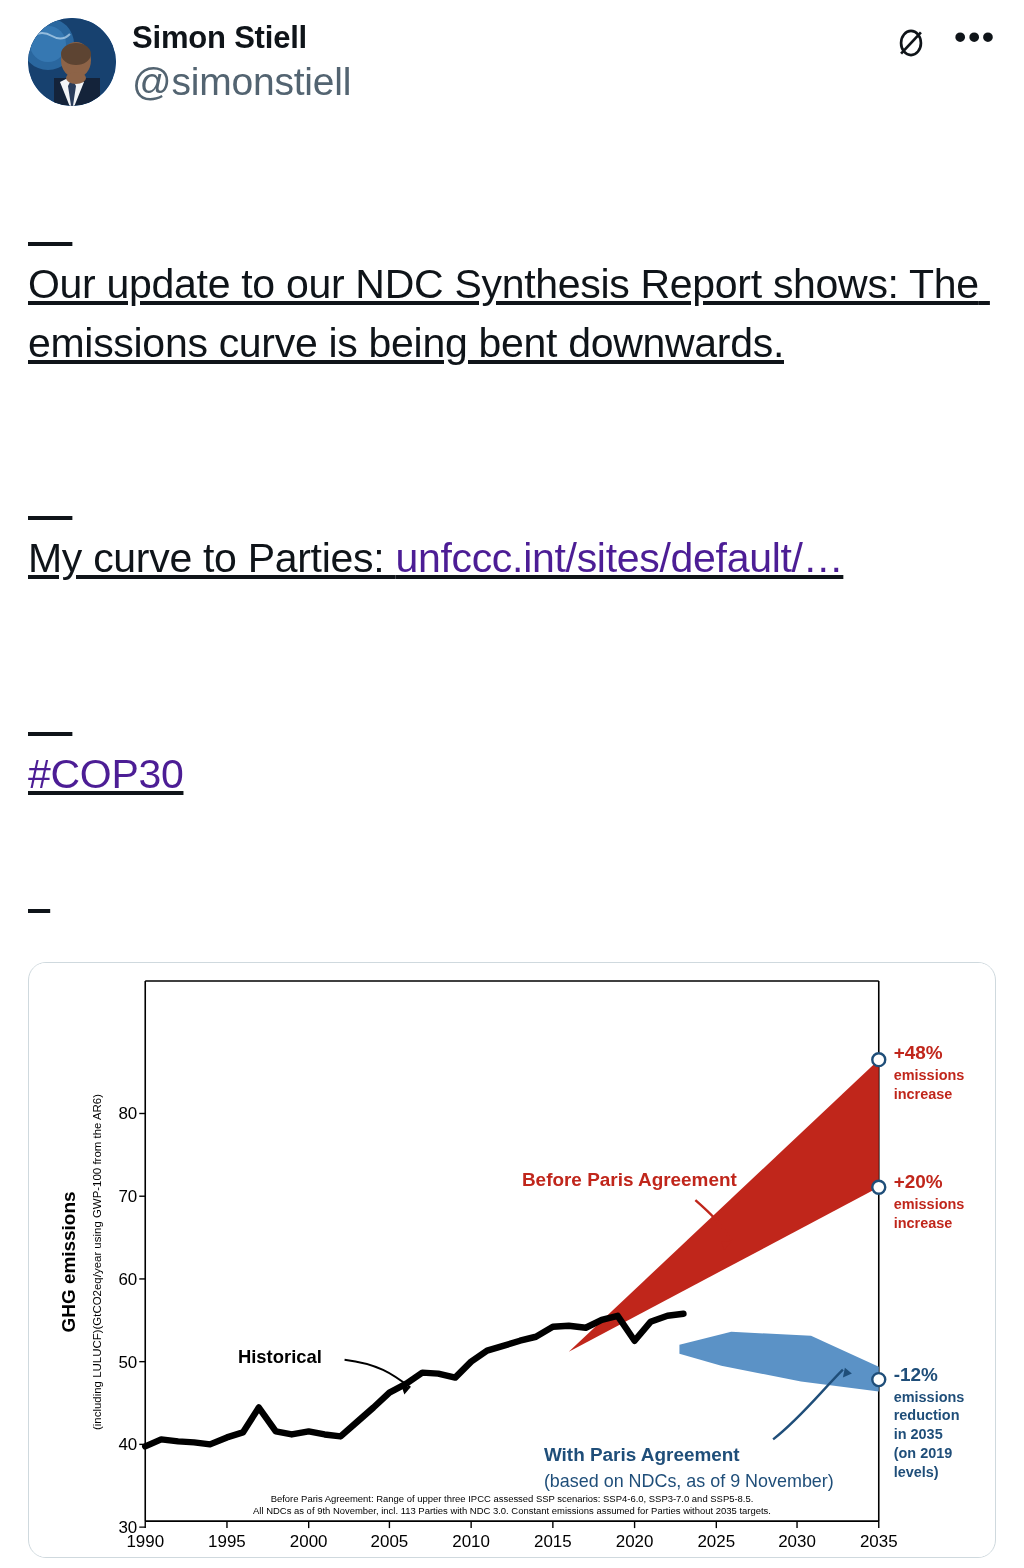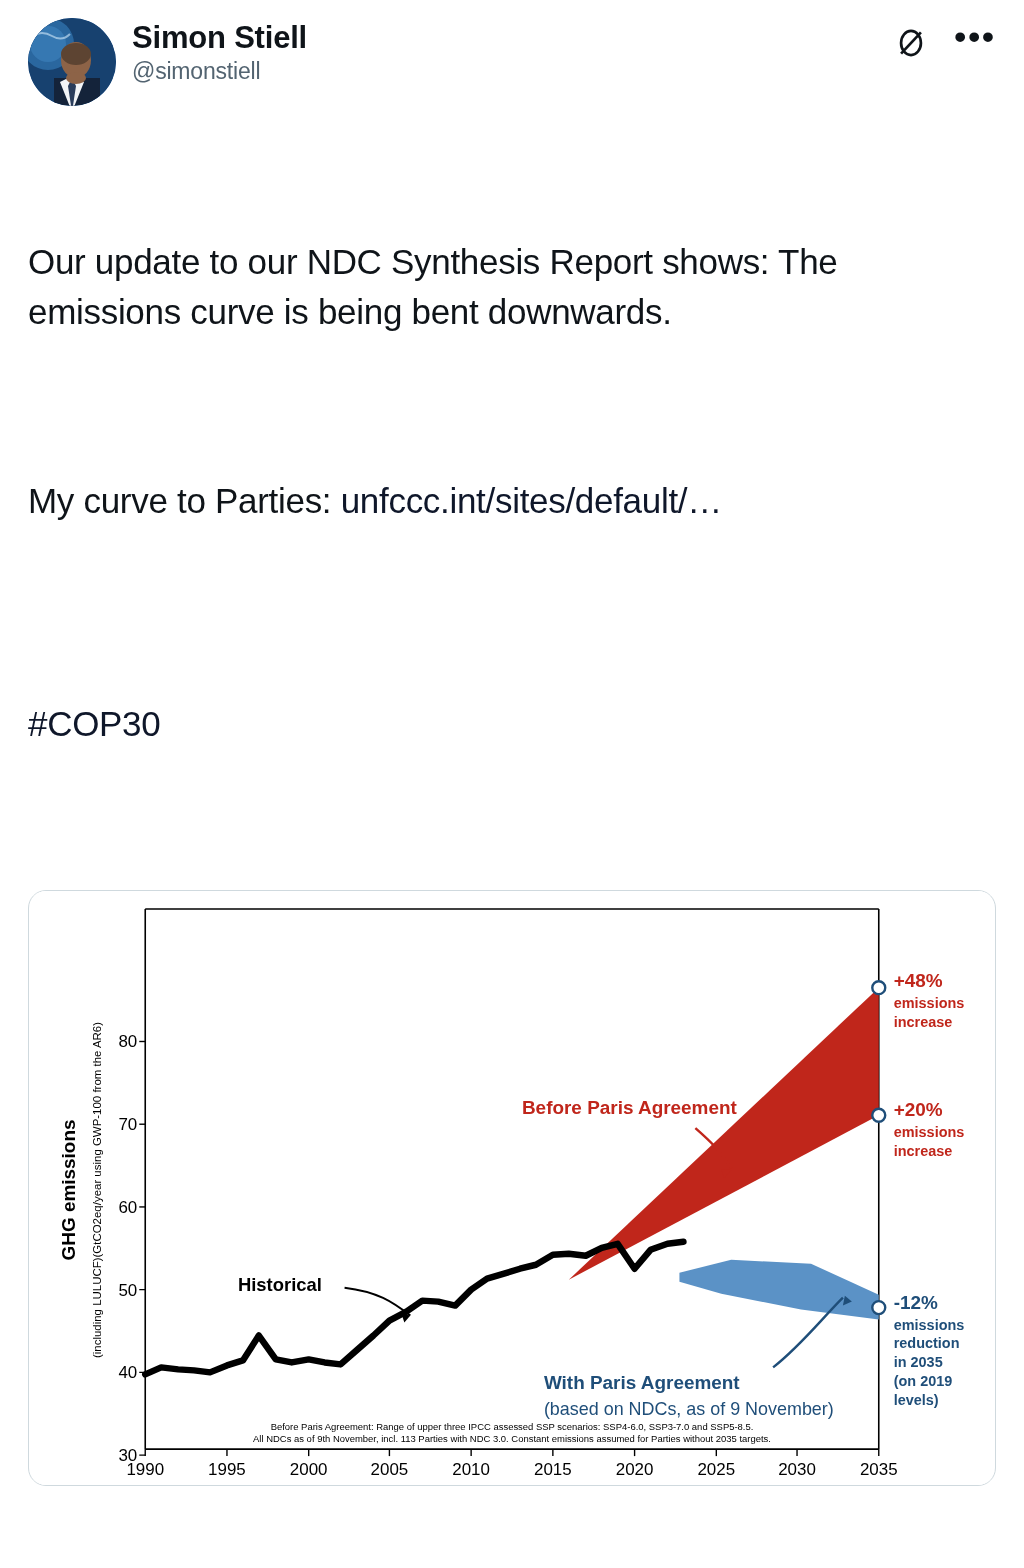--- a/index.html
+++ b/index.html
@@ -37,47 +37,48 @@
     padding-top: 2px;
     flex: 1 1 auto;
   }
   .dispname {
     font-size: 31px; font-weight: bold;
     letter-spacing: -0.2px;
     line-height: 1.18;
     color: #0f1419;
   }
   .handle {
-    font-size: 23px;
+    font-size: 39px;
     color: #536471;
     line-height: 1.3;
     letter-spacing: -0.2px;
   }
   .hdr-actions {
     display: flex; align-items: center; gap: 26px;
     padding-top: 8px;
   }
   .icon-btn { cursor: pointer; line-height: 0; }
   .dots {
     font-size: 34px; color: #0f1419; line-height: 14px;
     letter-spacing: 2px; font-weight: bold;
     padding-bottom: 14px;
   }
   
   .body-text {
     margin-top: 30px;
-    font-size: 35px;
+    font-size: 41px;
     line-height: 1.44;
     letter-spacing: -0.3px;
     color: #0f1419;
     white-space: pre-wrap;
-  }
-  .link { color: #0f172a; text-decoration: none; }
+    text-decoration: underline;
+  }
+  .link { color: #4c1d95; text-decoration: none; }
   .para { margin: 0 0 38px 0; }
-  .para:last-child { margin-bottom: 0; margin-top: 33px; }
+  .para:last-child { margin-bottom: 0; }
   
   .media {
     margin-top: 40px;
     border: 1px solid #cfd9de;
     border-radius: 18px;
     overflow: hidden;
     background: #fff;
     height: 596px;
     position: relative;
   }

